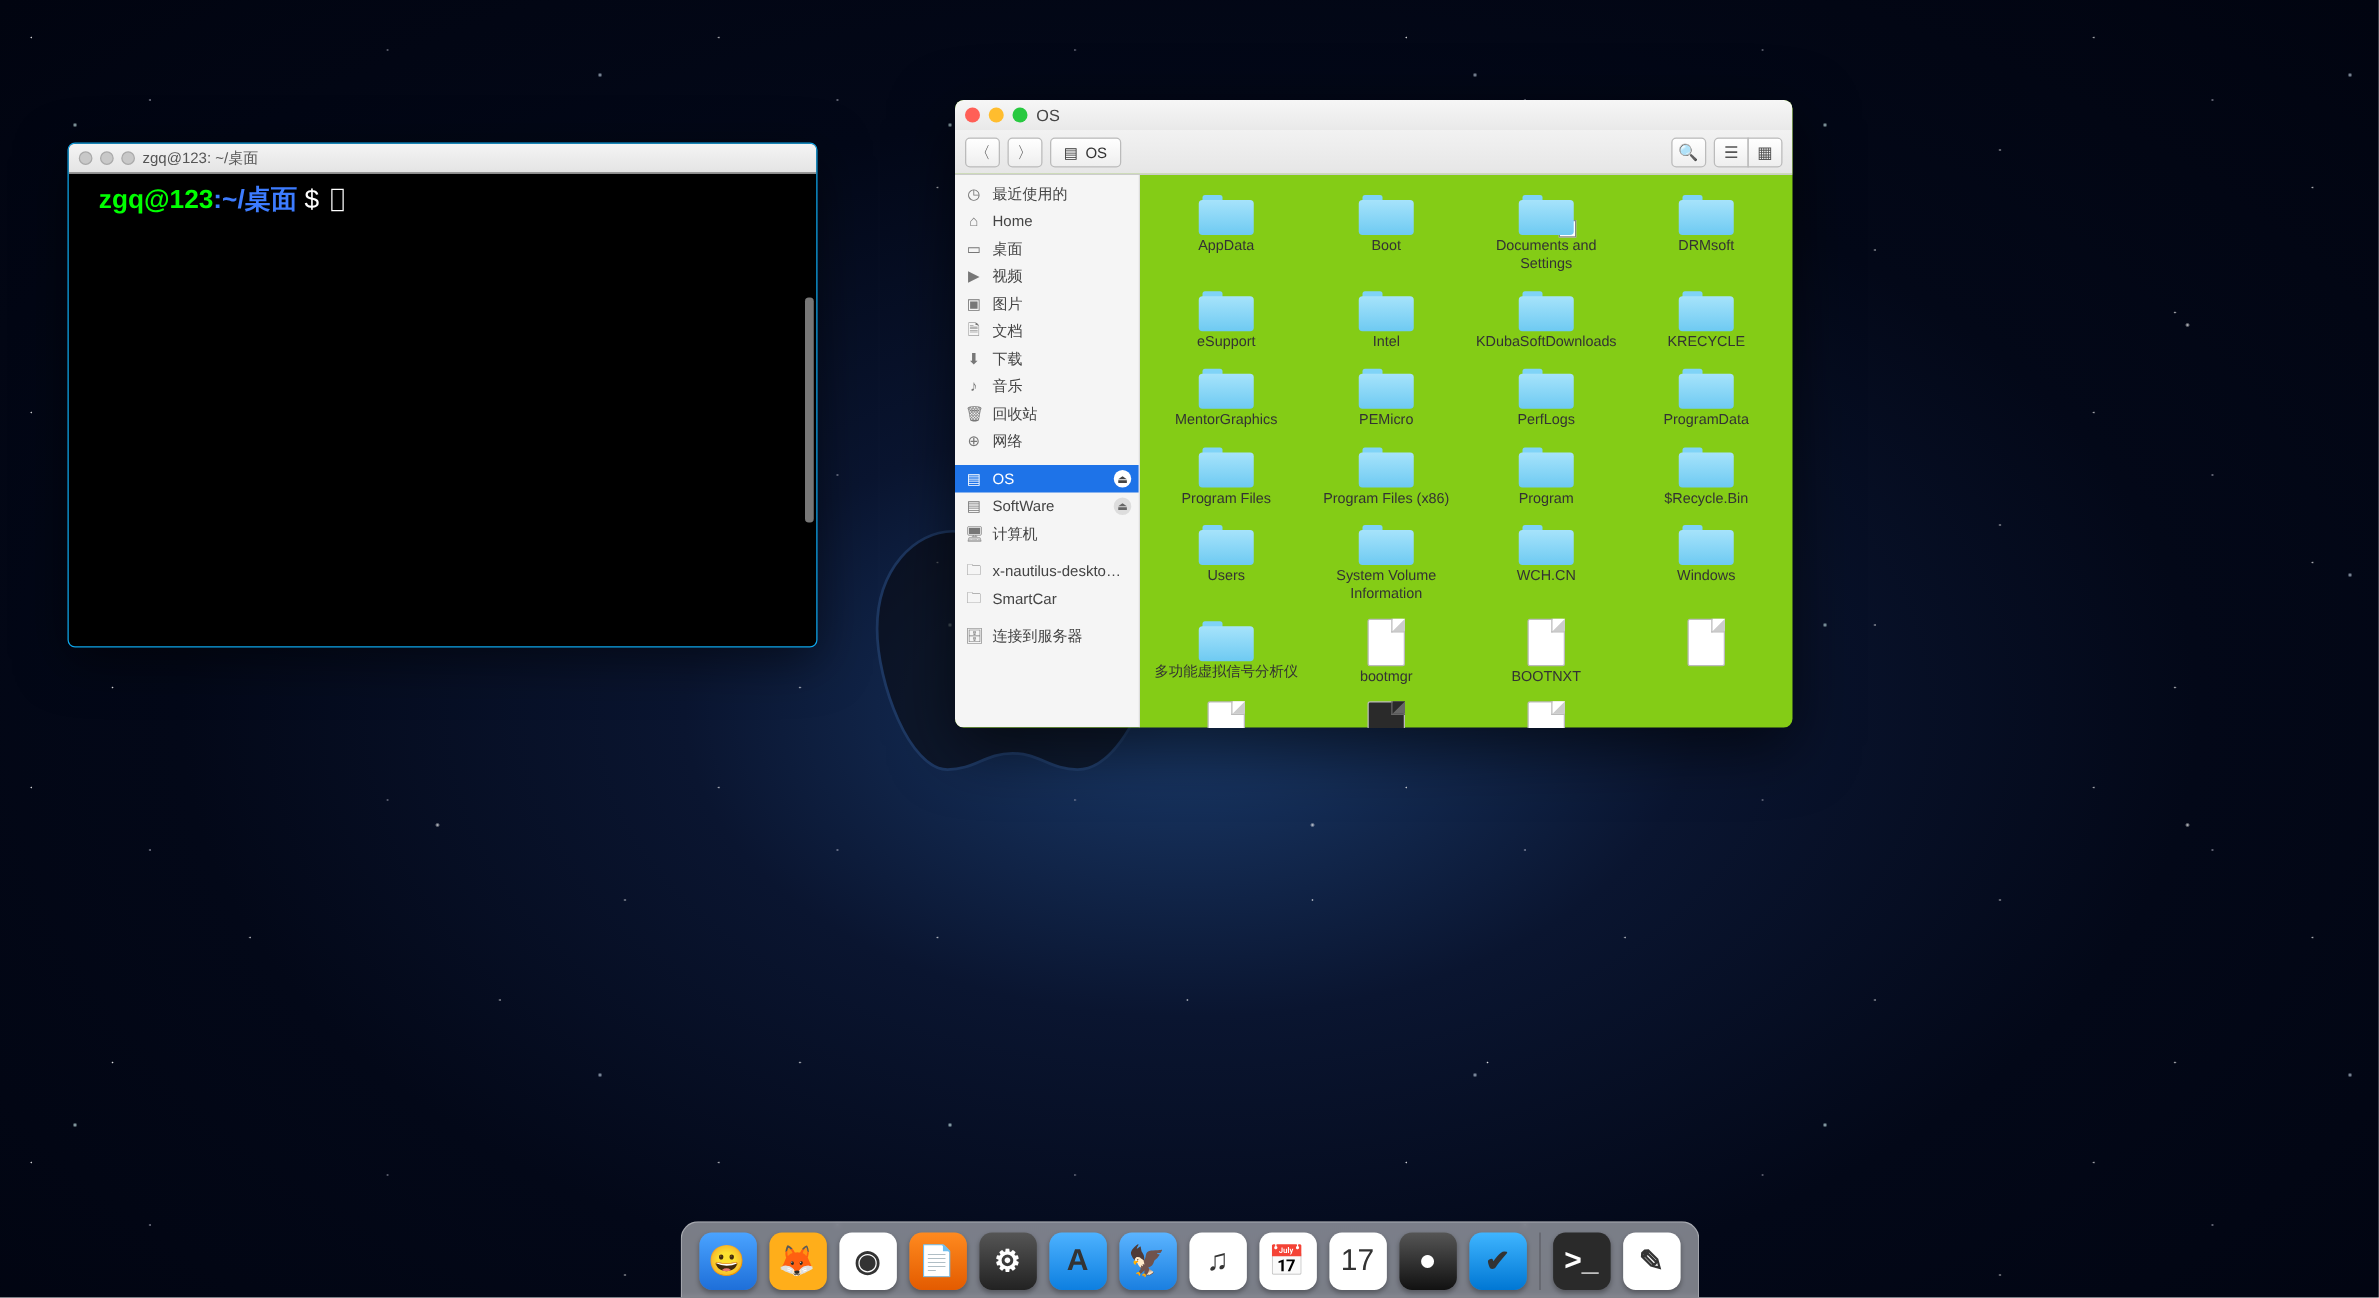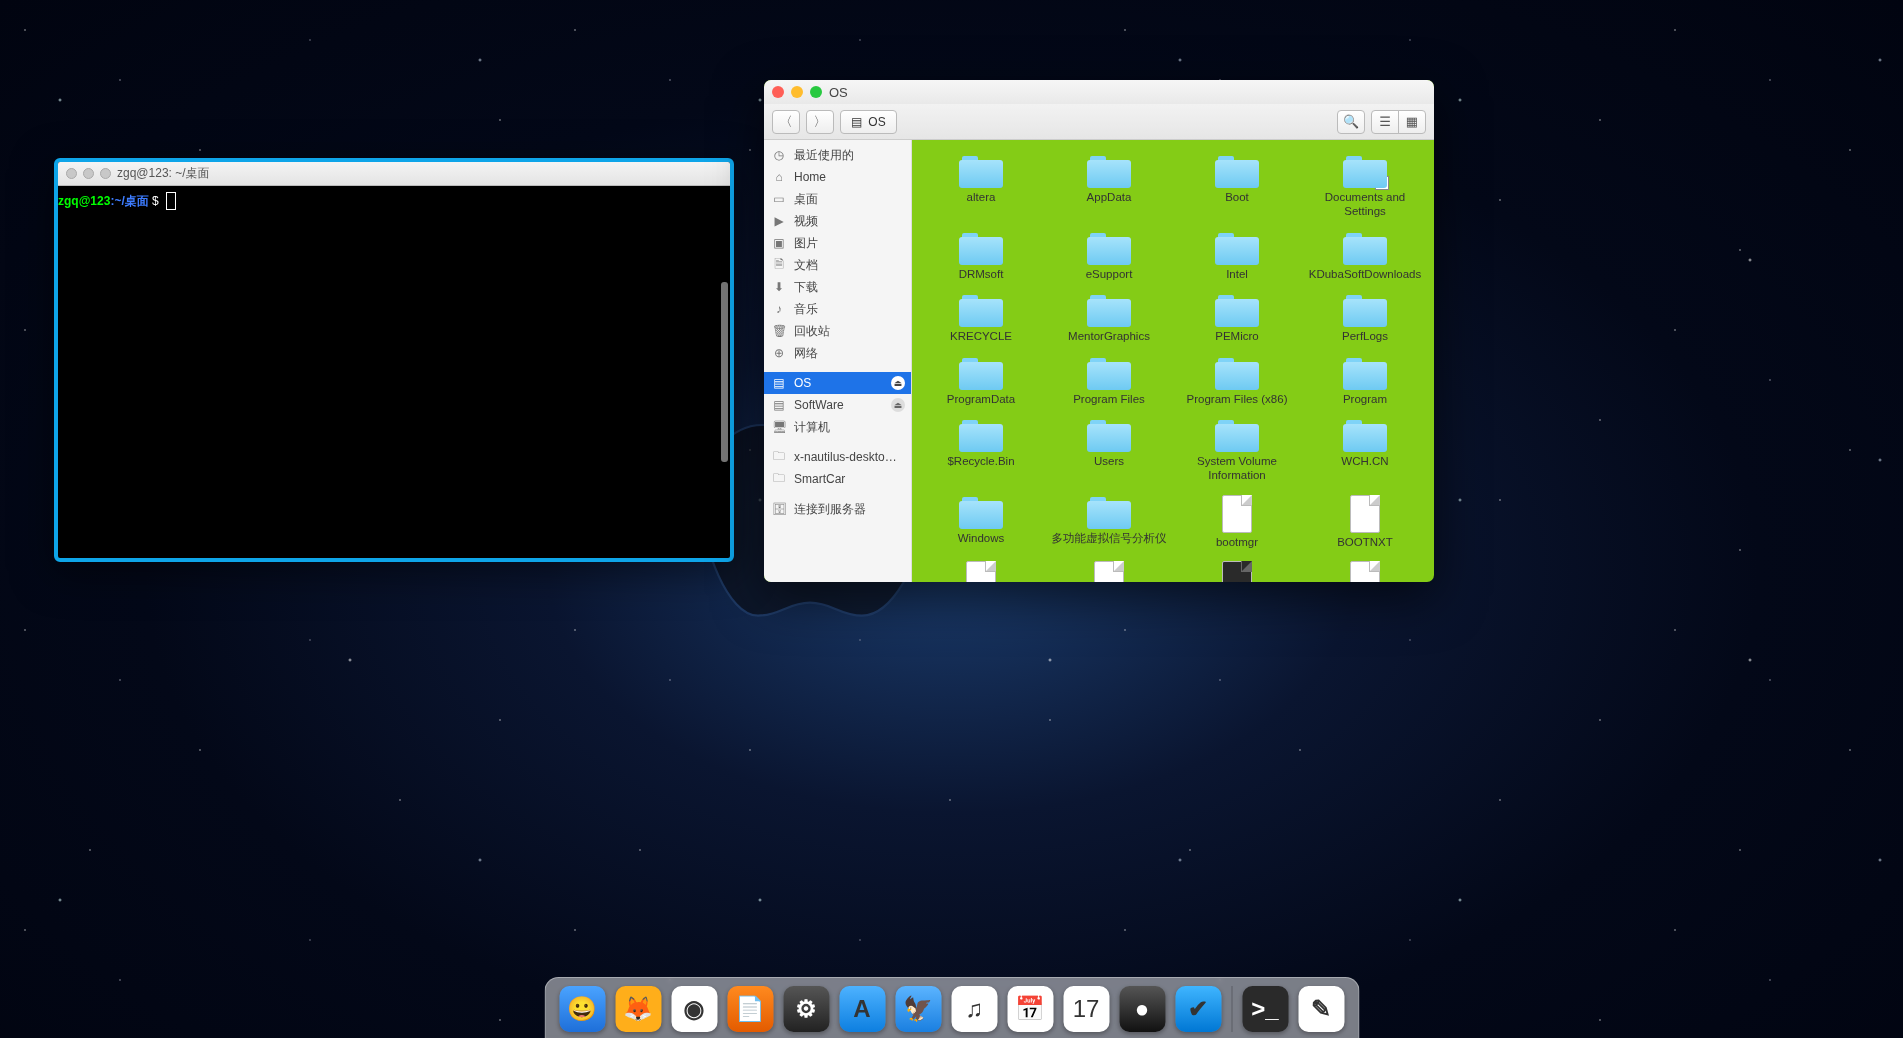--- a/index.html
+++ b/index.html
@@ -24,28 +24,28 @@
   radial-gradient(2px 2px at 60px 100px,#dff,transparent),
   radial-gradient(2px 2px at 350px 260px,#fff,transparent),
   radial-gradient(2px 2px at 480px 60px,#cde,transparent);
   background-size: 700px 400px; opacity:.8;
 }
 
 .apple-logo { position:absolute; left:700px; top:360px; width:220px; height:260px; opacity:.55; }
 .apple-logo svg { width:100%; height:100%; }
 
 
-.term { position:absolute; left:54px; top:114px; width:680px; height:404px;
-  background:#000; border:4px solid #0ea5e9; border-radius:6px; overflow:hidden;
-  box-shadow:0 10px 40px rgba(0,0,0,.5);margin-top:44px; }
+.term { position:absolute; left:54px; top:114px; width:600px; height:404px;
+  background:#000; border:1px solid #0ea5e9; border-radius:6px; overflow:hidden;
+  box-shadow:0 10px 40px rgba(0,0,0,.5); }
 .term-title { height:24px; background:linear-gradient(#f4f4f4,#e4e4e4);
   border-bottom:1px solid #bbb; display:flex; align-items:center; padding:0 8px;
   font-size:12px; color:#555; gap:6px; }
 .term-dot { width:11px; height:11px; border-radius:50%; background:#c8c8c8; border:1px solid #aaa; }
-.term-body { padding:6px 0; font-family:"DejaVu Sans Mono",Menlo,monospace; font-size:12px; color:#fff; position:relative; height:calc(100% - 24px);}
+.term-body { padding:6px 24px; font-family:"DejaVu Sans Mono",Menlo,monospace; font-size:21px; color:#fff; position:relative; height:calc(100% - 24px);}
 .pr-user { color:#00ff00; font-weight:bold;}
 .pr-path { color:#3d7cff; font-weight:bold;}
 .pr-dol  { color:#fff; }
 .cursor { display:inline-block; width:10px; height:18px; border:1px solid #fff; margin-left:4px; vertical-align:middle;}
 .term-scroll { position:absolute; right:2px; top:50%; width:7px; height:180px; background:#777; border-radius:3px; transform:translateY(-50%);}
 
 
 .fm { position:absolute; left:764px; top:80px; width:670px; height:502px;
   background:#84cc16; border-radius:7px; overflow:hidden;
   box-shadow:0 15px 50px rgba(0,0,0,.6); display:flex; flex-direction:column;}
@@ -232,24 +232,20 @@
         <div class="sb-divider"></div>
         <div class="sb-item">
           <span class="ic">🗄</span>
           <span>连接到服务器</span>
         </div>
       </div>
     <div class="content">
       <div class="grid" id="grid">
           <div class="fitem">
             <div class="folder-ico"></div>
-            <div class="label">altera</div>
-          </div>
-          <div class="fitem">
-            <div class="folder-ico"></div>
             <div class="label">AppData</div>
           </div>
           <div class="fitem">
             <div class="folder-ico"></div>
             <div class="label">Boot</div>
           </div>
           <div class="fitem">
             <div class="folder-ico">
               <span class="shortcut-badge">↗</span>
             </div>

